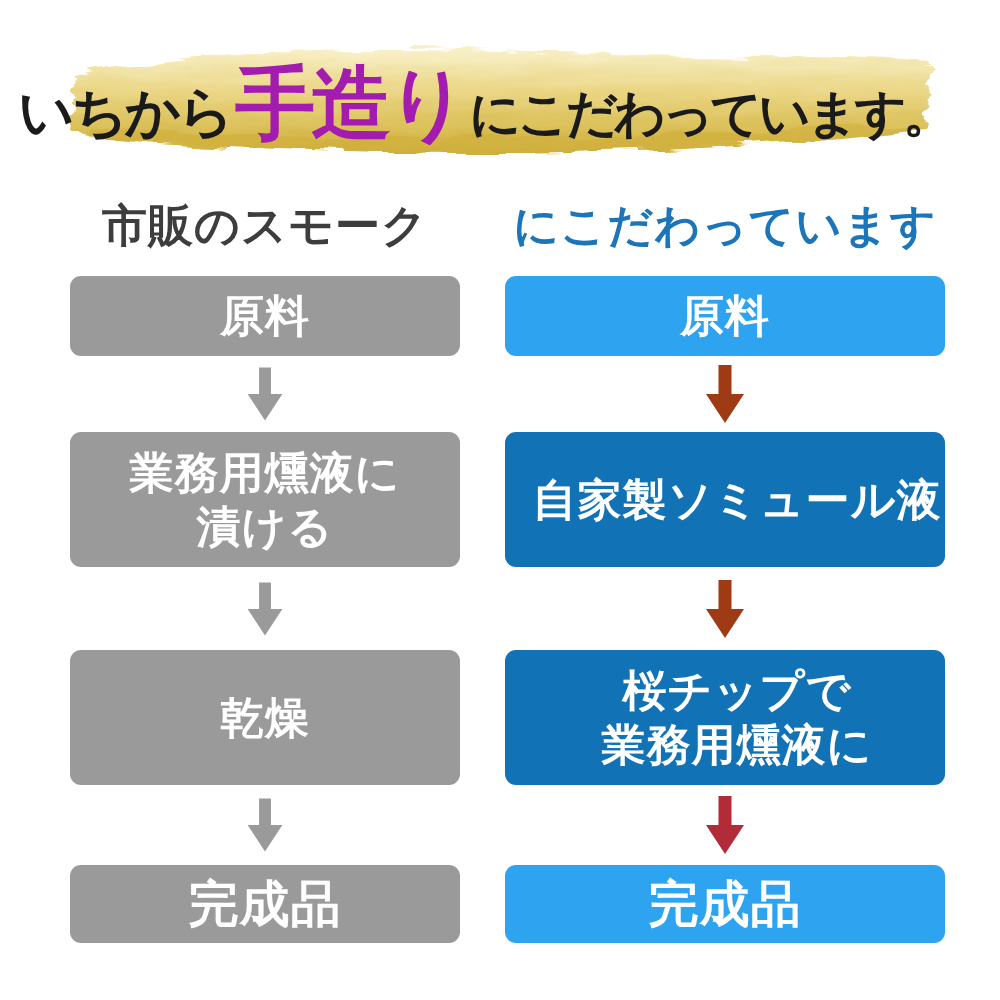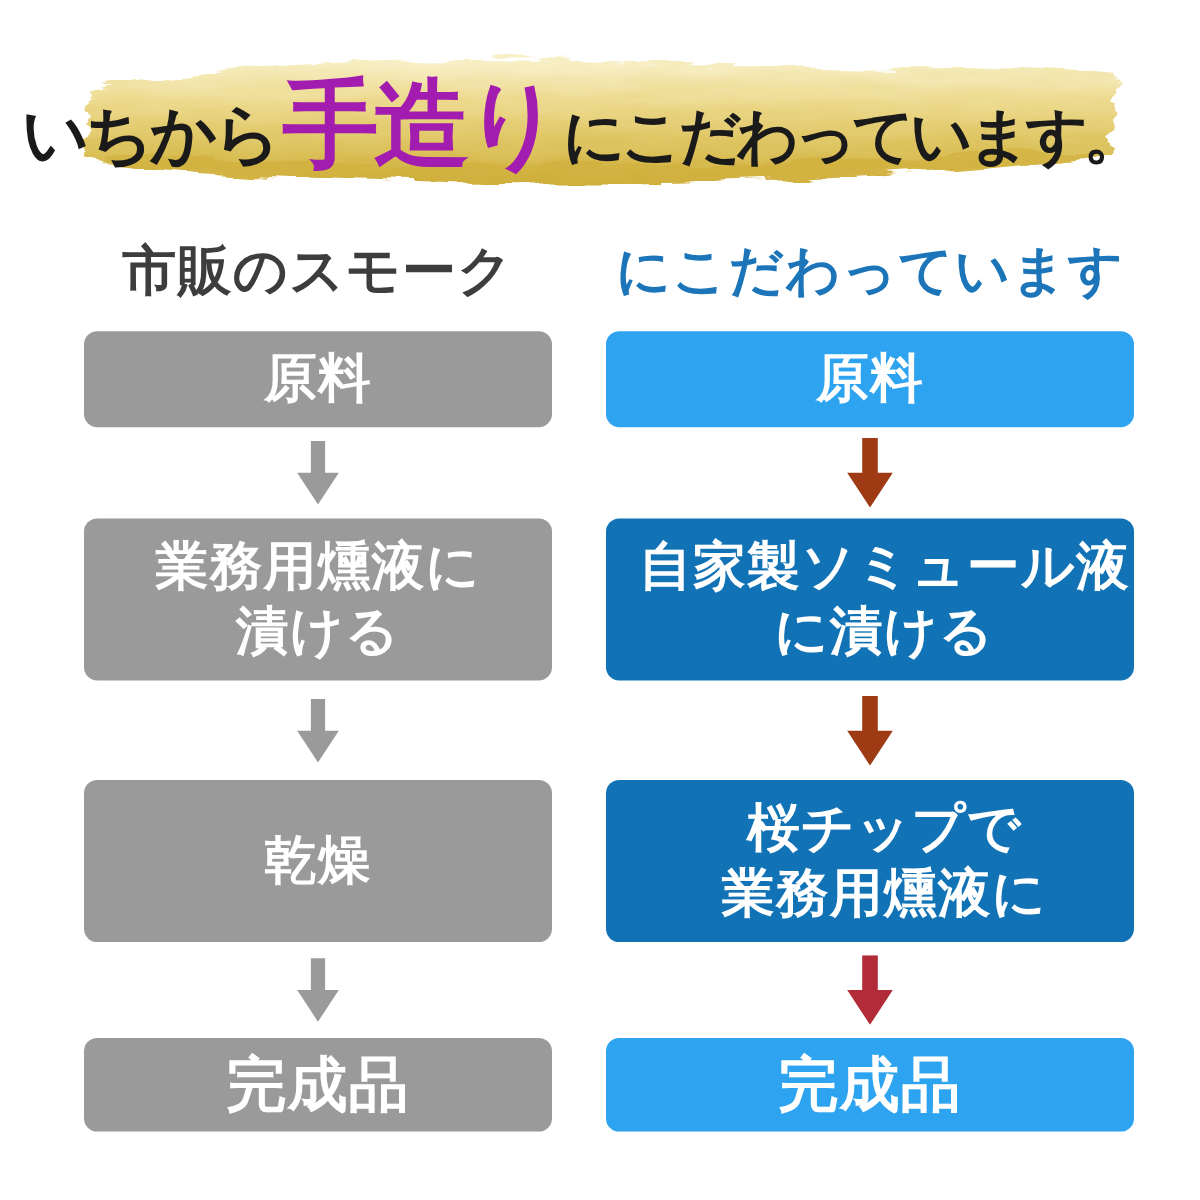--- a/index.html
+++ b/index.html
@@ -175,21 +175,20 @@
     </div>
 
     <div class="arrow-area a1">
       <svg class="arrow-svg" width="46" height="58" viewBox="0 0 46 58">
         <path d="M16.5 0 H29.5 V29 H42 L23 58 L4 29 H16.5 Z" fill="#9e3a14"></path>
       </svg>
     </div>
 
     <div class="box box-dark h2">
       <div>自家製ソミュール液</div>
-      <div>に漬ける</div>
     </div>
 
     <div class="arrow-area a2">
       <svg class="arrow-svg" width="46" height="58" viewBox="0 0 46 58">
         <path d="M16.5 0 H29.5 V29 H42 L23 58 L4 29 H16.5 Z" fill="#9e3a14"></path>
       </svg>
     </div>
 
     <div class="box box-dark h3">
       <div>桜チップで</div>

